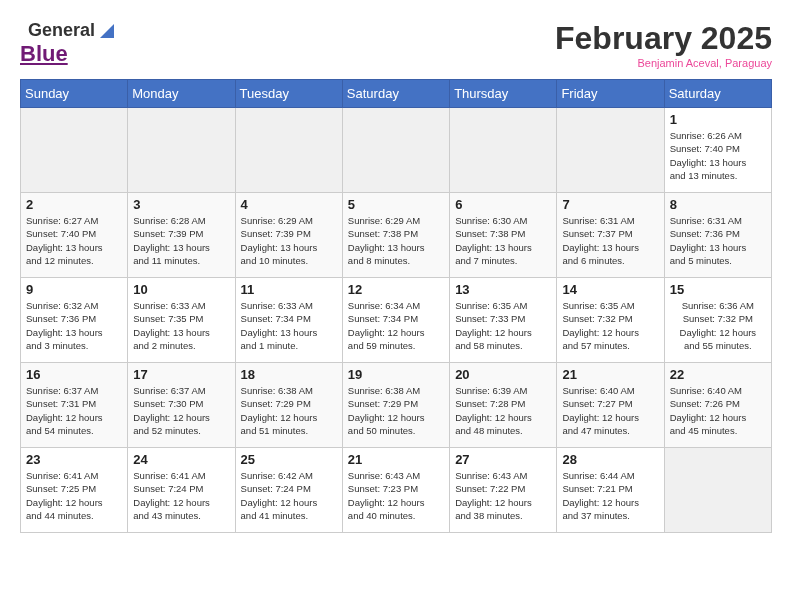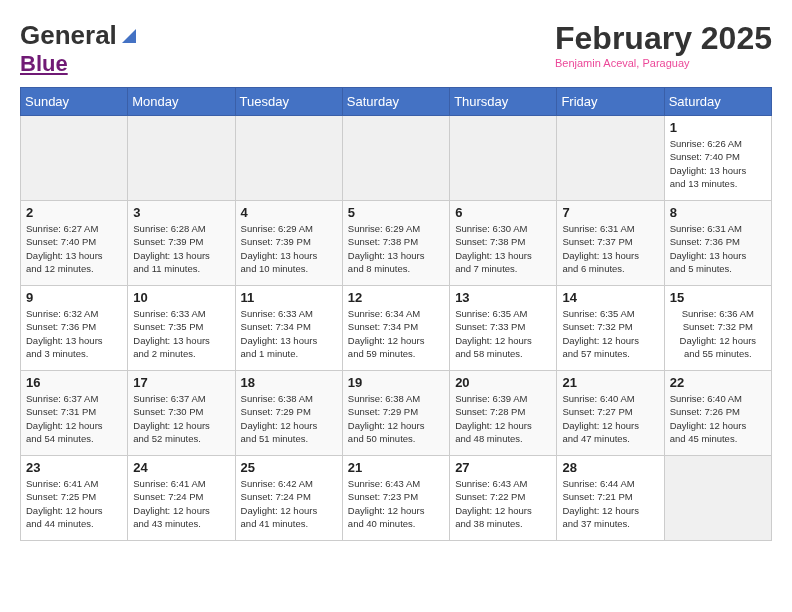--- a/index.html
+++ b/index.html
@@ -15,32 +15,33 @@
       justify-content: space-between;
       align-items: flex-start;
       margin-bottom: 10px;
     }
     .logo {
       display: flex;
       flex-direction: column;
       align-items: flex-start;
     }
     .logo-general {
-      font-size: 26px;
+      font-size: 18px;
       font-weight: bold;
       color: #333;
+      margin-left: 8px;
     }
     .logo-blue {
       font-size: 22px;
       font-weight: bold;
       color: #701a75;
       text-decoration: underline;
     }
     .title-block {
-      text-align: left;
+      text-align: right;
     }
     .month-title {
       font-size: 32px;
       font-weight: bold;
       color: #333;
     }
     .location {
       font-size: 11px;
       color: #ec4899;
     }

